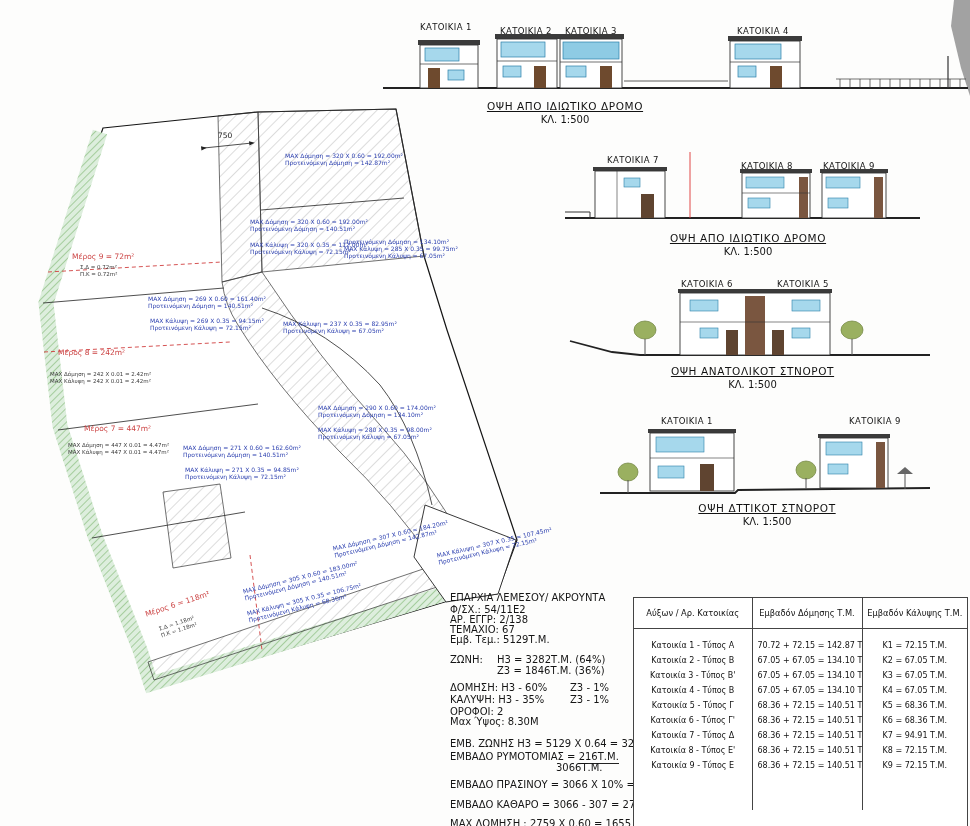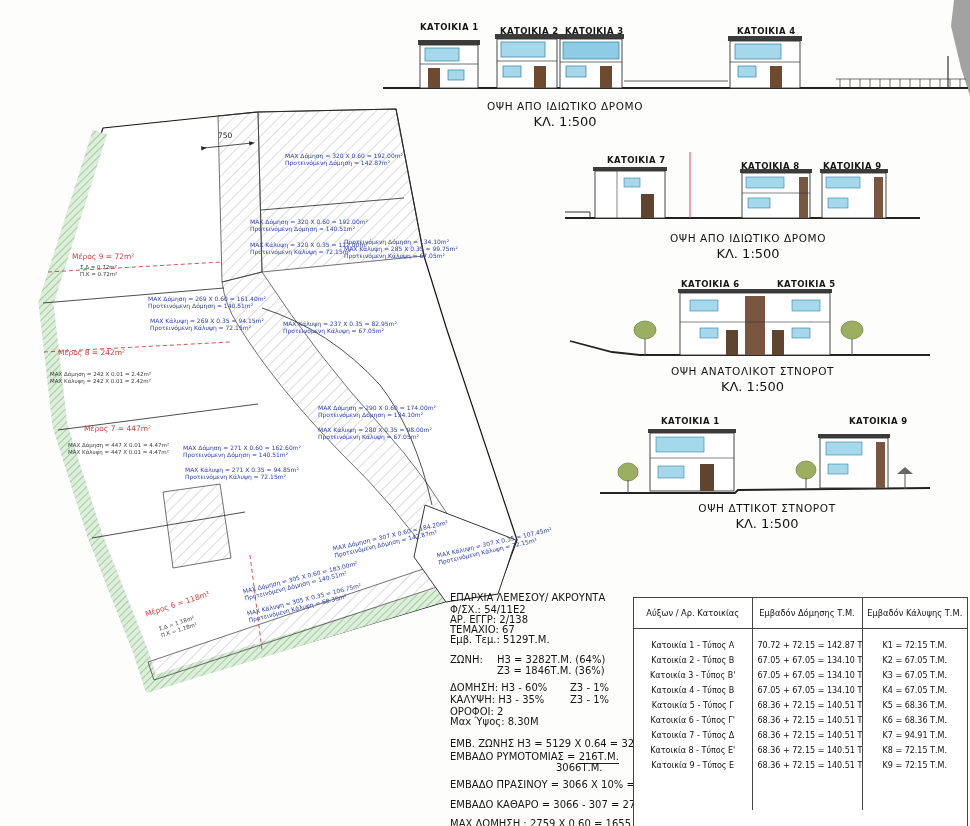--- a/index.html
+++ b/index.html
@@ -1,22 +1,22 @@
 <!DOCTYPE html>
 <html><head>
 <meta charset="utf-8">
 <style>
   html,body{margin:0;padding:0;background:#e9e9e9;}
   .page{position:relative;width:970px;height:826px;background:#fdfdfc;overflow:hidden;
         font-family:"DejaVu Sans",sans-serif;color:#111;}
   svg{position:absolute;left:0;top:0;}
-  .houselabel{position:absolute;font-size:8.5px;letter-spacing:.4px;color:#151515;white-space:nowrap;font-weight:bold;}
+  .houselabel{position:absolute;font-size:8.5px;letter-spacing:.4px;color:#151515;white-space:nowrap;}
   .caption{position:absolute;font-size:10.5px;letter-spacing:.6px;text-align:center;color:#131313;}
-  .caption span{}
-  .scale{position:absolute;font-size:13px;text-align:center;color:#131313;}
+  .caption span{text-decoration:underline;}
+  .scale{position:absolute;font-size:10px;text-align:center;color:#131313;}
   .ann{position:absolute;font-size:6px;line-height:1.18;color:#2b3faf;white-space:pre-line;transform-origin:left top;}
   .part{position:absolute;font-size:7.5px;color:#cc4444;white-space:nowrap;transform-origin:left top;}
   .sub{position:absolute;font-size:5.5px;line-height:1.2;color:#3a3a3a;white-space:pre-line;transform-origin:left top;}
   .dim{position:absolute;font-size:7.5px;color:#222;}
   .info-line{position:absolute;font-size:10px;color:#151515;white-space:nowrap;}
   .info-line .u{border-bottom:1px solid #222;padding-bottom:1px;}
   .tablewrap{position:absolute;left:633px;top:597px;width:333px;height:229px;
              border:1px solid #444;border-bottom:none;background:#fff;overflow:hidden;}
   .tablewrap table{border-collapse:collapse;width:100%;table-layout:fixed;
                    font-family:"DejaVu Sans",sans-serif;font-size:8px;color:#111;}

